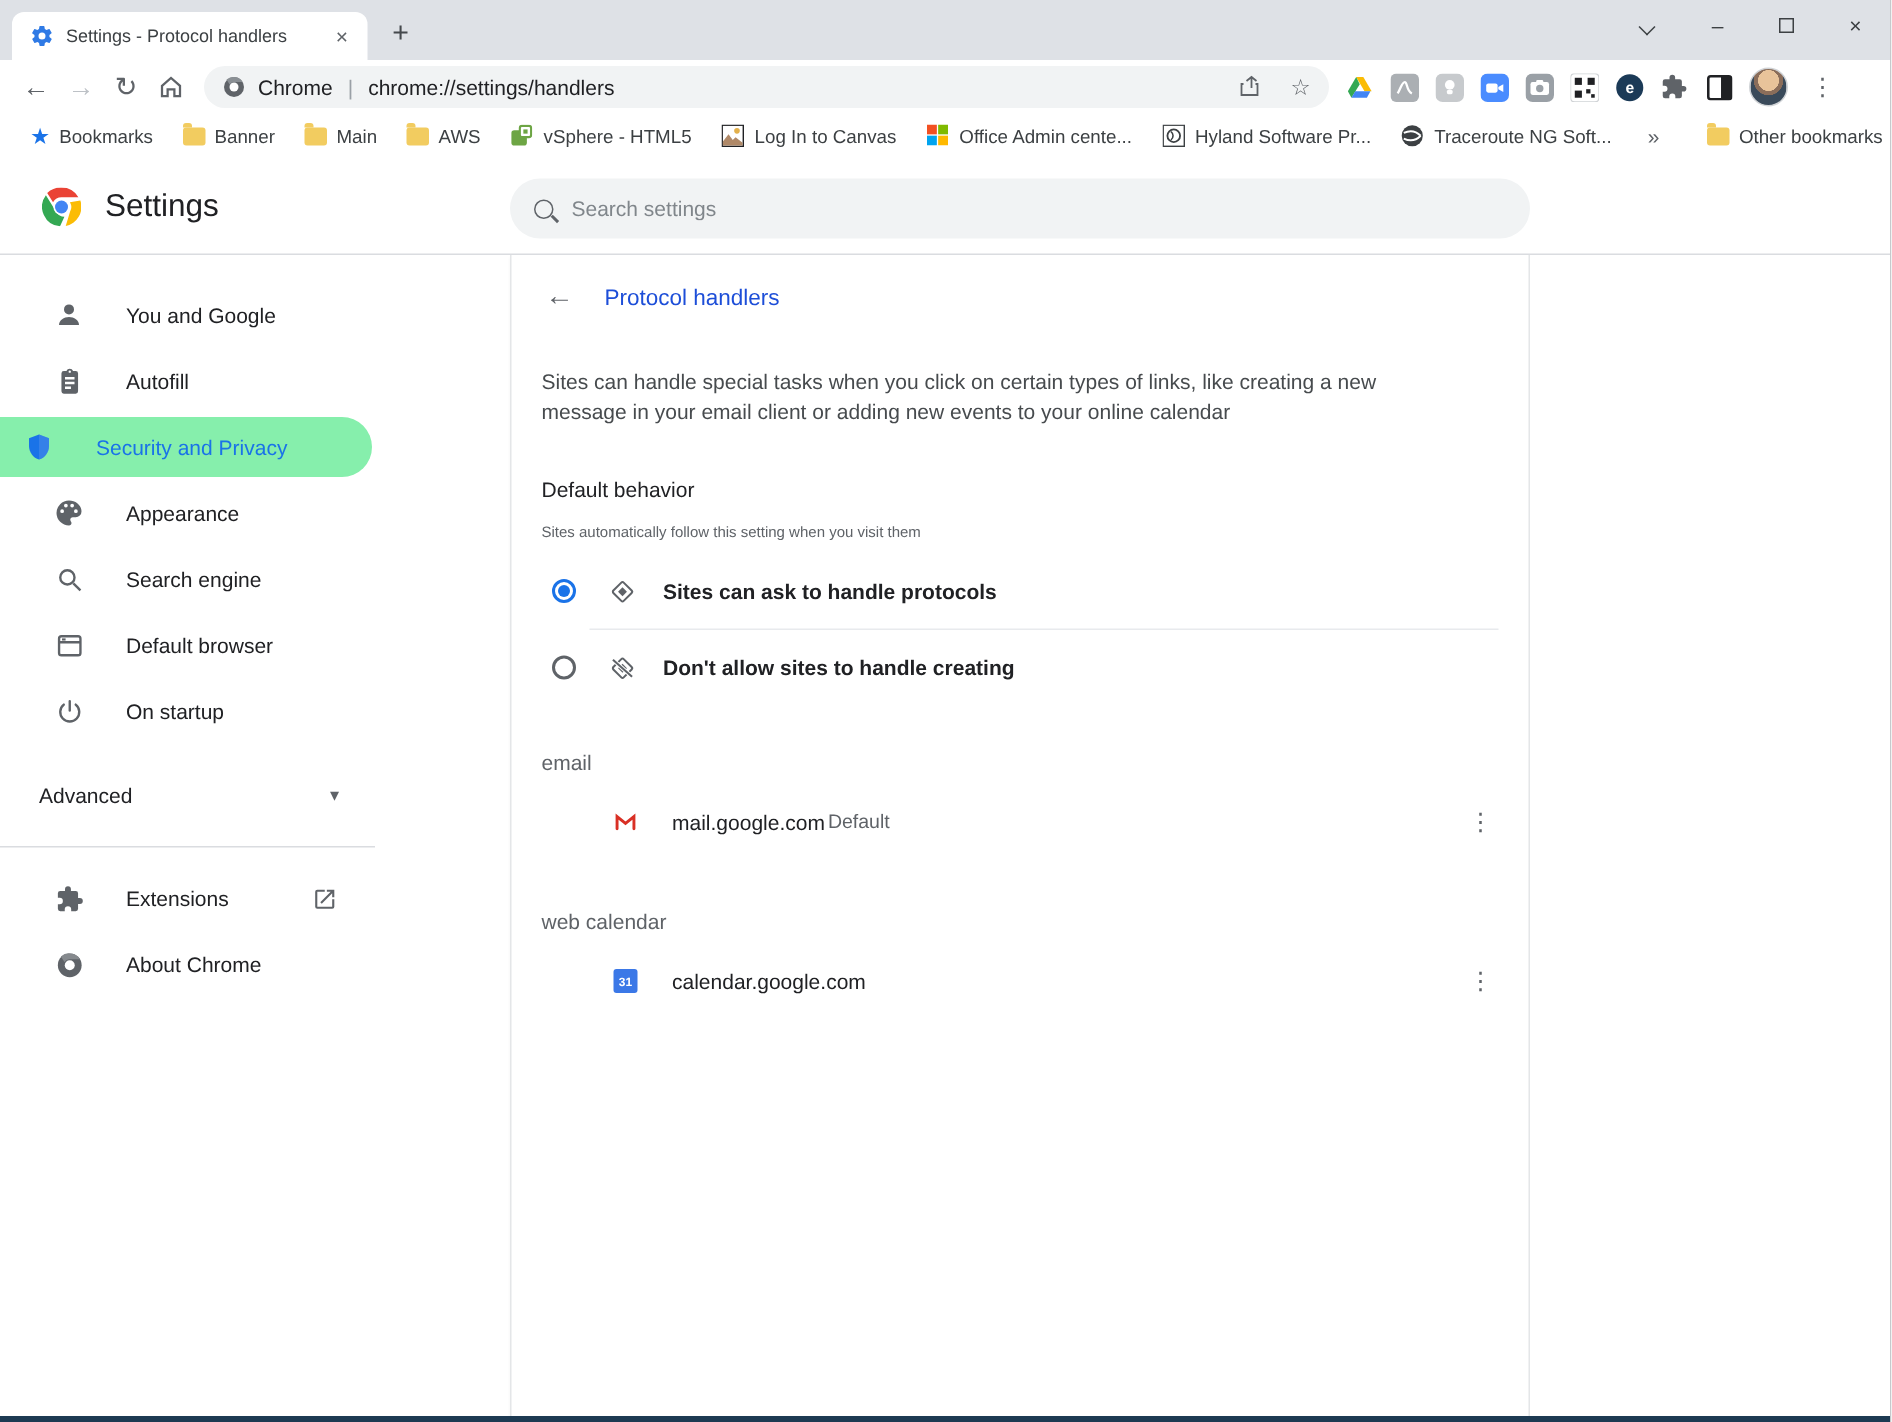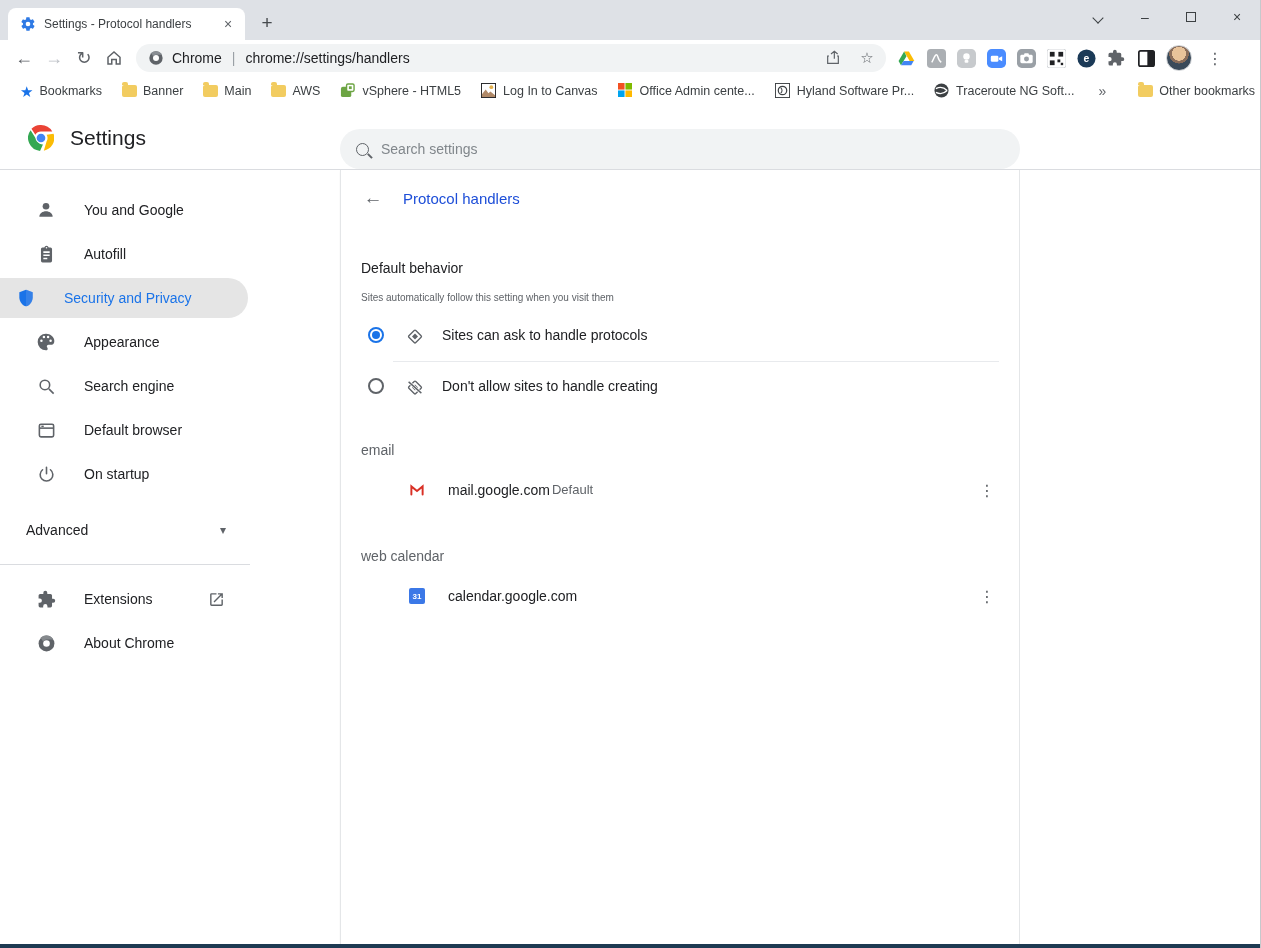--- a/index.html
+++ b/index.html
@@ -51,53 +51,53 @@
   .folder-icon::before { content:""; position:absolute; top:-3px; left:0; width:6px; height:3px; background:#F2CC60; border-radius:2px 2px 0 0; }
   .bm-spacer { flex:1; }
   .bm-overflow { font-size:14px; color:#5f6368; padding:0 8px; cursor:pointer; }
   .bm-sep { width:1px; height:18px; background:#dadce0; margin:0 4px; }
   .ico-16 { width:16px; height:16px; display:inline-flex; }
 
   
   .settings-header { height:64px; background:#fff; border-bottom:1px solid #dadce0; display:flex; align-items:center; flex:none; position:relative; }
   .settings-logo { width:26px; height:26px; margin-left:28px; flex:none; }
   .settings-title { font-size:21px; color:#202124; margin-left:16px; font-weight:400; }
-  .search-pill { position:absolute; left:340px; top:23px; width:680px; height:40px; background:#F1F3F4; border-radius:20px;
+  .search-pill { position:absolute; left:340px; top:13px; width:680px; height:40px; background:#F1F3F4; border-radius:20px;
                  display:flex; align-items:center; padding:0 16px; gap:12px; }
   .search-glass { width:13px; height:13px; border:1.8px solid #5f6368; border-radius:50%; position:relative; flex:none; }
   .search-glass::after { content:""; position:absolute; width:6px; height:1.8px; background:#5f6368; transform:rotate(45deg); right:-5px; bottom:-2px; }
   .search-input { border:none; outline:none; background:transparent; font-size:14px; color:#202124; flex:1; font-family:inherit; }
   .search-input::placeholder { color:#80868b; }
 
   
   .page-body { flex:1; display:flex; background:#fff; min-height:0; }
   .sidebar { width:340px; flex:none; padding-top:16px; }
   .side-item { height:40px; margin:4px 0; display:flex; align-items:center; gap:28px; padding-left:36px;
                font-size:14px; font-weight:500; color:#202124; cursor:pointer; width:248px; border-radius:0 24px 24px 0; }
-  .side-item.selected { background:#e5e5e5; color:#1A73E8;padding-left:16px; }
+  .side-item.selected { background:#86efac; color:#1A73E8;padding-left:16px; }
   .side-icon { width:20px; height:20px; flex:none; display:flex; align-items:center; justify-content:center; }
   .advanced-row { height:40px; margin-top:16px; display:flex; align-items:center; padding-left:26px; width:248px;
                   font-size:14px; font-weight:500; color:#202124; cursor:pointer; }
   .advanced-caret { margin-left:auto; margin-right:22px; color:#5f6368; font-size:12px; }
   .side-divider { height:1px; background:#dadce0; width:250px; margin:14px 0; }
   .side-item .launch { margin-left:auto; margin-right:22px; }
 
   .content-card { width:680px; flex:none; background:#fff; border-left:1px solid #e4e6e8; border-right:1px solid #e4e6e8;
                   box-shadow:0 1px 2px rgba(0,0,0,.05); padding:0 0 20px 0; }
   .right-spacer { flex:1; background:#fff; }
 
   
   .page-head { height:56px; display:flex; align-items:center; padding-left:14px; gap:12px; }
   .back-btn { width:36px; height:36px; border-radius:50%; display:flex; align-items:center; justify-content:center;
               font-size:19px; color:#5f6368; cursor:pointer; flex:none; }
   .page-title { font-size:15px; color:#1d4ed8; font-weight:400; }
   .description { padding:18px 45px 0 20px; font-size:14px; line-height:20px; color:#474b4e; }
   .section-heading { padding:34px 20px 0; font-size:14px; font-weight:500; color:#202124; }
   .section-subtext { padding:16px 20px 0; font-size:10px; color:#5f6368; }
-  .radio-row { display:flex; gap:14px; padding:16px 20px 16px 27px; cursor:pointer; }
+  .radio-row { display:flex; align-items:center; gap:14px; padding:16px 20px 16px 27px; cursor:pointer;font-weight:bold; }
   .radio { width:16px; height:16px; border-radius:50%; border:2px solid #5f6368; flex:none; position:relative; }
   .radio.checked { border-color:#1A73E8; }
   .radio.checked::after { content:""; position:absolute; inset:2px; border-radius:50%; background:#1A73E8; }
   .radio-label { font-size:14px; color:#202124; }
   .row-divider { height:1px; background:#e8eaed; margin-left:52px; margin-right:20px; }
   .group-label { padding:30px 20px 4px; font-size:14px; color:#5f6368; }
   .handler-row { display:flex; align-items:center; padding:12px 16px 12px 67px; position:relative; min-height:48px; }
   .handler-icon { width:18px; height:18px; flex:none; margin-right:22px; display:flex; align-items:center; justify-content:center; }
   .handler-text { display:flex; flex-direction:row; gap:2px; }
   .handler-site { font-size:14px; color:#202124; }
@@ -427,20 +427,21 @@
         <span>About Chrome</span>
       </div>
     </div>
 
     <div class="content-card">
       <div class="page-head">
         <span class="back-btn">←</span>
         <span class="page-title">Protocol handlers</span>
       </div>
 
+      <div class="description">Sites can handle special tasks when you click on certain types of links, like creating a new message in your email client or adding new events to your online calendar</div>
 
       <div class="section-heading">Default behavior</div>
       <div class="section-subtext">Sites automatically follow this setting when you visit them</div>
 
       <div class="radio-row" style="margin-top:8px;">
         <span class="radio checked"></span>
         <span class="handler-icon" style="margin:0 4px 0 8px;">
           <svg viewBox="0 0 24 24" width="19" height="19">
               <rect x="5.5" y="5.5" width="13" height="13" rx="1.5" transform="rotate(45 12 12)" fill="none" stroke="#5f6368" stroke-width="1.8"></rect>
               <rect x="9.2" y="9.2" width="5.6" height="5.6" transform="rotate(45 12 12)" fill="#5f6368"></rect>

